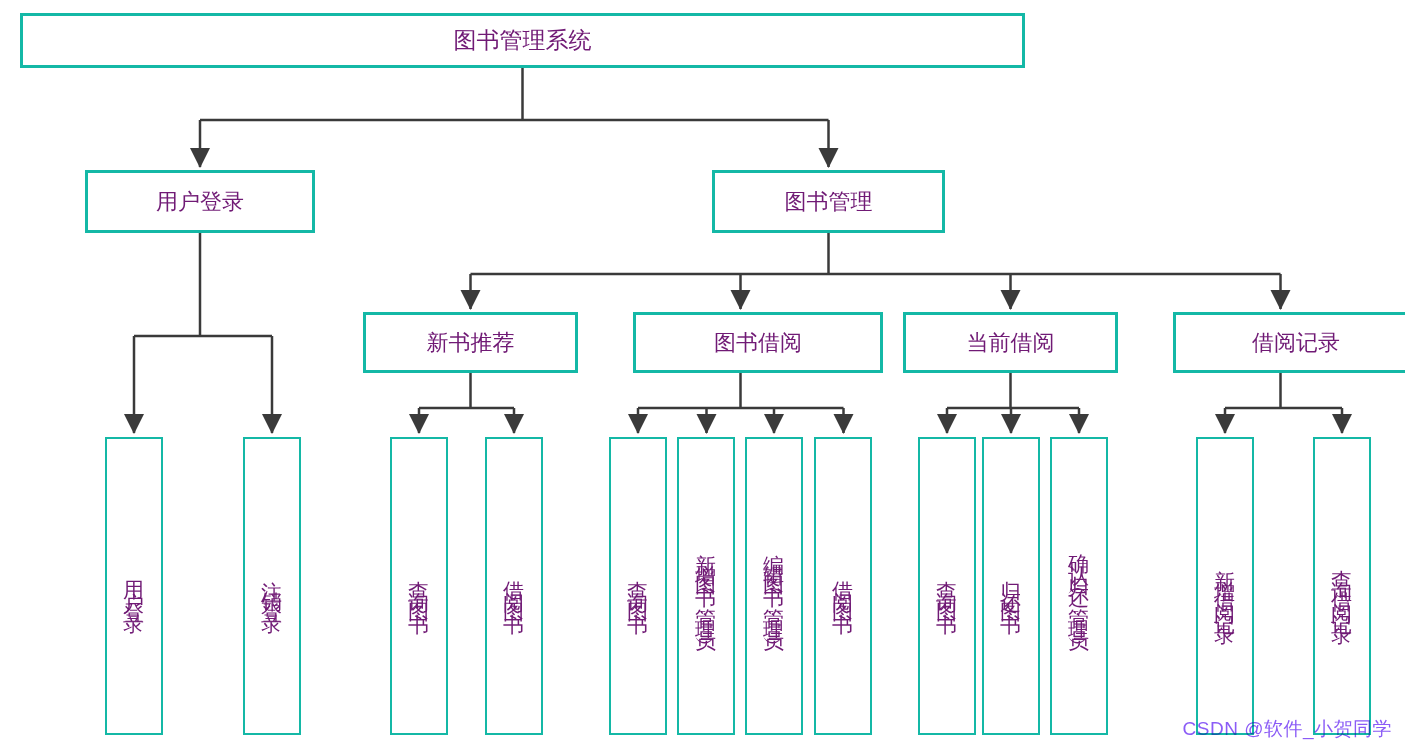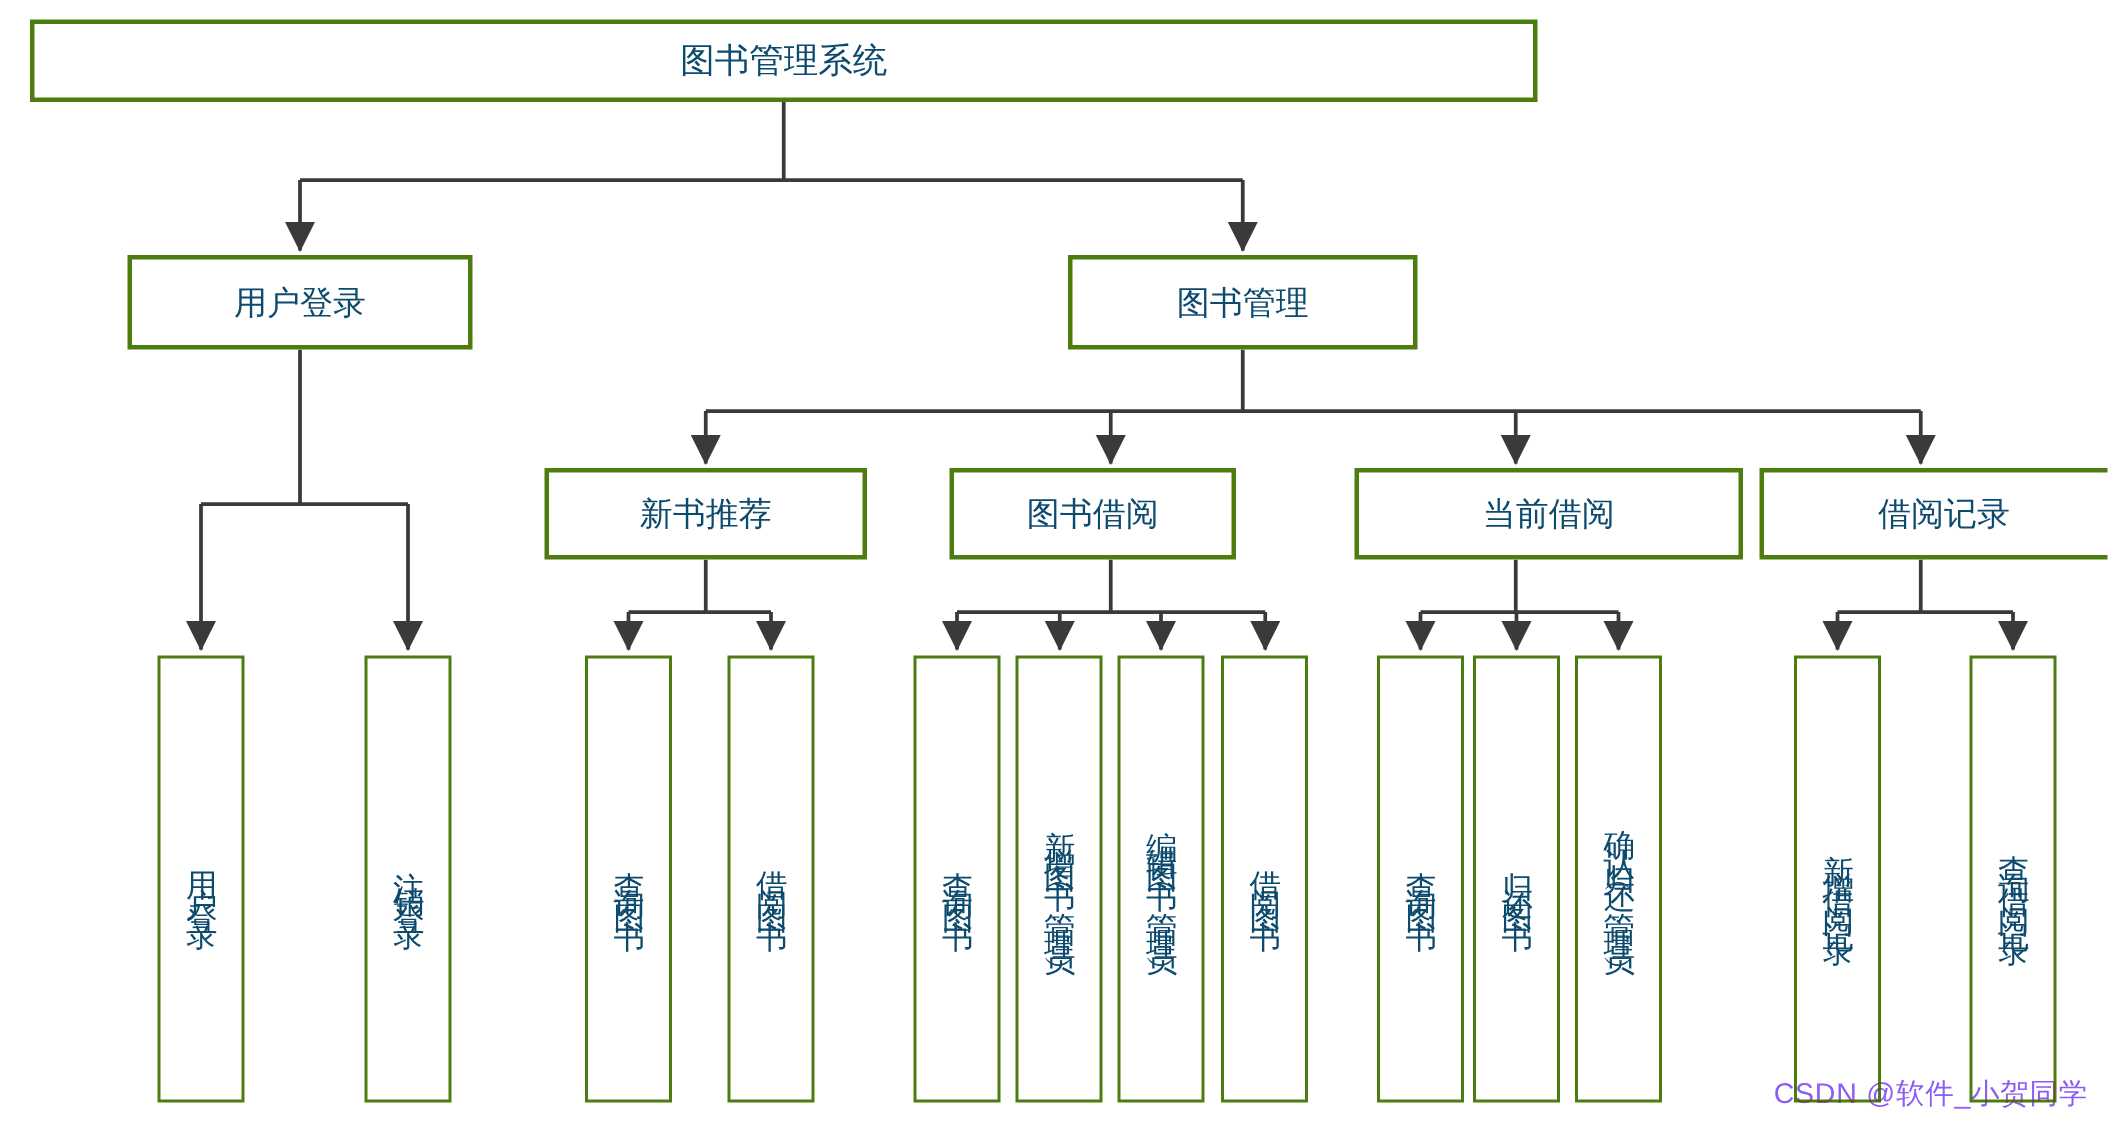--- a/index.html
+++ b/index.html
@@ -14,26 +14,26 @@
     width: 1405px; height: 747px;
     background: #ffffff;
   }
   .connector-layer {
     position: absolute; left: 0; top: 0;
     width: 1405px; height: 747px;
     pointer-events: none;
   }
   .node {
     position: absolute;
-    border: 3px solid #4d7c0f;
+    border: 3px solid #14b8a6;
     background: #ffffff;
     display: flex;
     align-items: center;
     justify-content: center;
-    color: #0c4a6e;
+    color: #701a75;
     text-align: right;
   }
   .node.h { font-size: 22px; }
   .node.root { font-size: 23px; }
   .node.leaf {
     border-width: 2.5px;
   }
   .vlabel {
     writing-mode: vertical-rl;
     text-orientation: mixed;
@@ -107,22 +107,22 @@
       <path d="M1342,408 V433" marker-end="url(#arrow)"></path>
     </g>
   </svg>
 
   <div class="node h root" style="left:20px; top:13px; width:1005px; height:55px;">图书管理系统</div>
 
   <div class="node h" style="left:85px; top:170px; width:230px; height:63px;">用户登录</div>
   <div class="node h" style="left:712px; top:170px; width:233px; height:63px;">图书管理</div>
 
   <div class="node h" style="left:363px; top:312px; width:215px; height:61px;font-family:Liberation Serif, serif;">新书推荐</div>
-  <div class="node h" style="left:633px; top:312px; width:191px; height:61px;">图书借阅</div>
-  <div class="node h" style="left:903px; top:312px; width:259px; height:61px;">当前借阅</div>
+  <div class="node h" style="left:633px; top:312px; width:250px; height:61px;">图书借阅</div>
+  <div class="node h" style="left:903px; top:312px; width:215px; height:61px;">当前借阅</div>
   <div class="node h" style="left:1173px; top:312px; width:246px; height:61px;">借阅记录</div>
 
   <div class="node leaf" style="left:105px; top:437px; width:58px; height:298px;">
     <span class="vlabel">用户登录</span>
   </div>
   <div class="node leaf" style="left:243px; top:437px; width:58px; height:298px;">
     <span class="vlabel">注销登录</span>
   </div>
 
   <div class="node leaf" style="left:390px; top:437px; width:58px; height:298px;">

